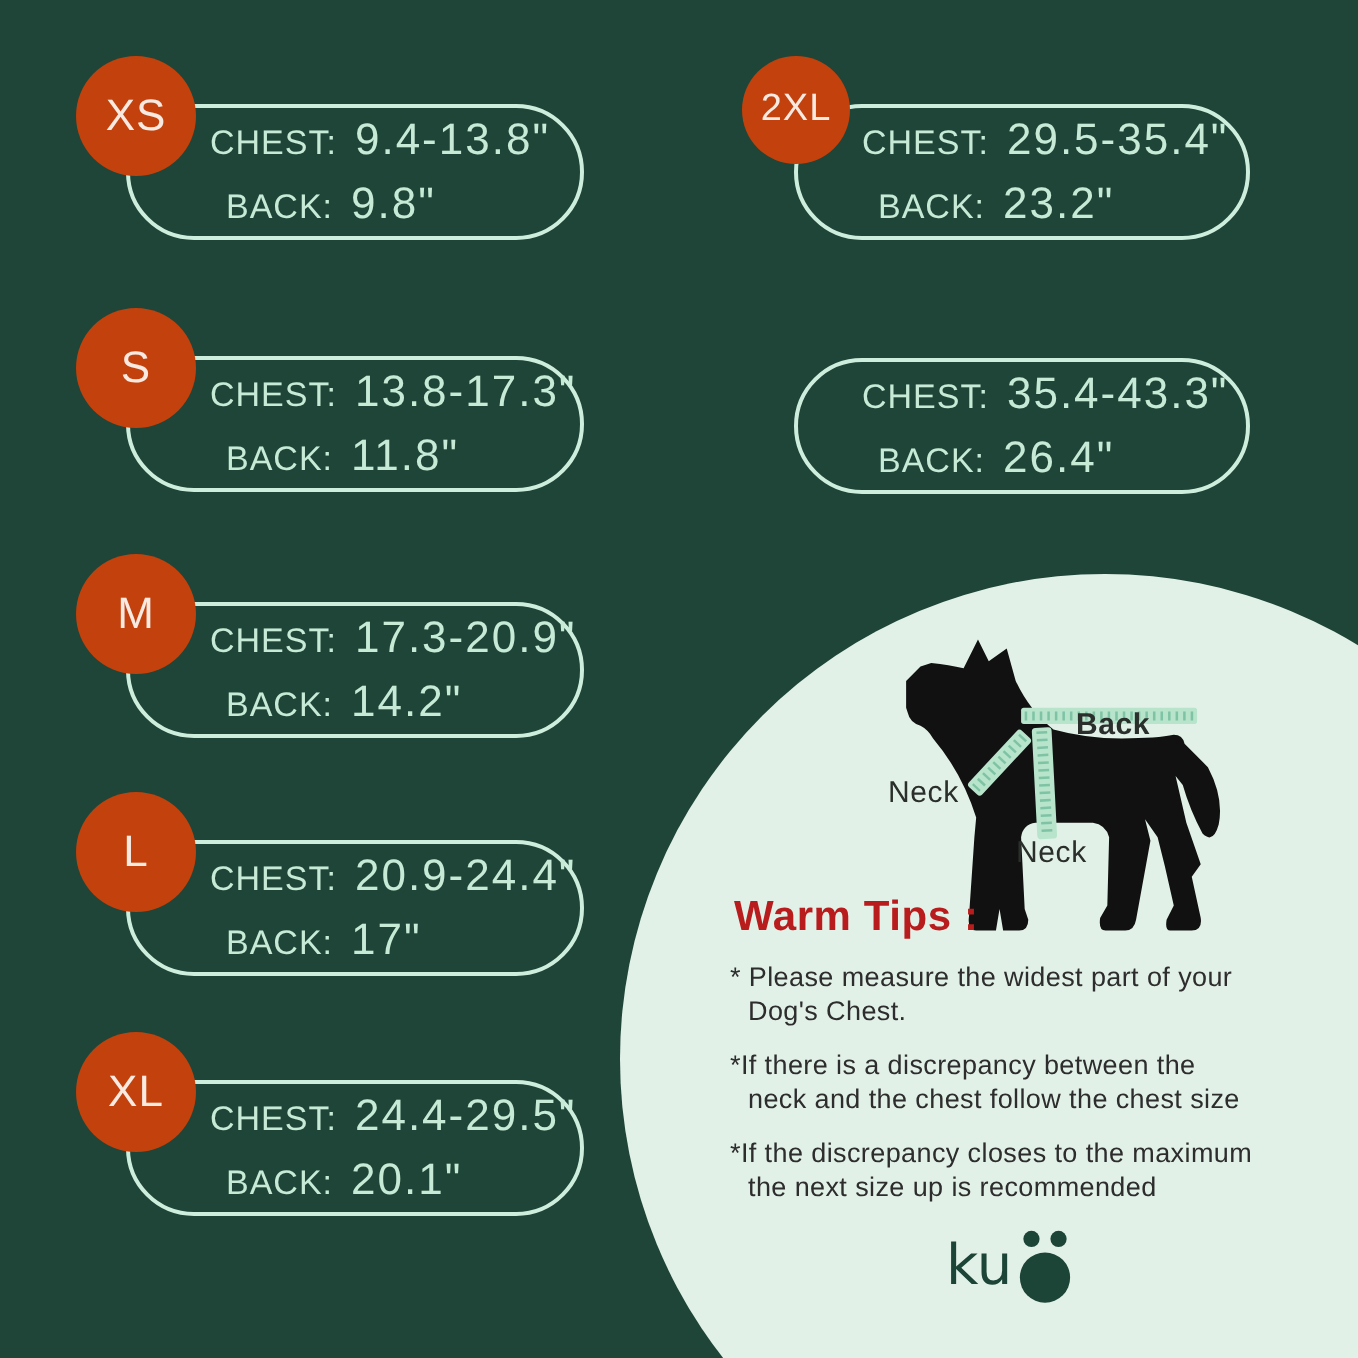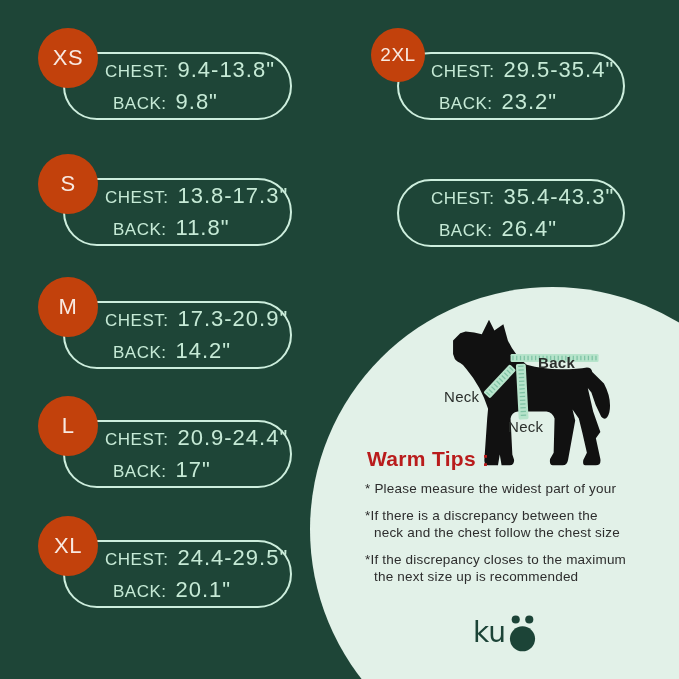--- a/index.html
+++ b/index.html
@@ -189,20 +189,21 @@
 
     <div class="diagram-label lbl-back">Back</div>
     <div class="diagram-label lbl-neck">Neck</div>
     <div class="diagram-label lbl-chest">Neck</div>
 
     <div class="tips-heading">Warm Tips :</div>
 
     <div class="tips-list">
       <div class="tip">
         <div class="l1">* Please measure the widest part of your</div>
+        <div class="l2">Dog's Chest.</div>
       </div>
       <div class="tip">
         <div class="l1">*If there is a discrepancy between the</div>
         <div class="l2">neck and the chest follow the chest size</div>
       </div>
       <div class="tip">
         <div class="l1">*If the discrepancy closes to the maximum</div>
         <div class="l2">the next size up is recommended</div>
       </div>
     </div>

